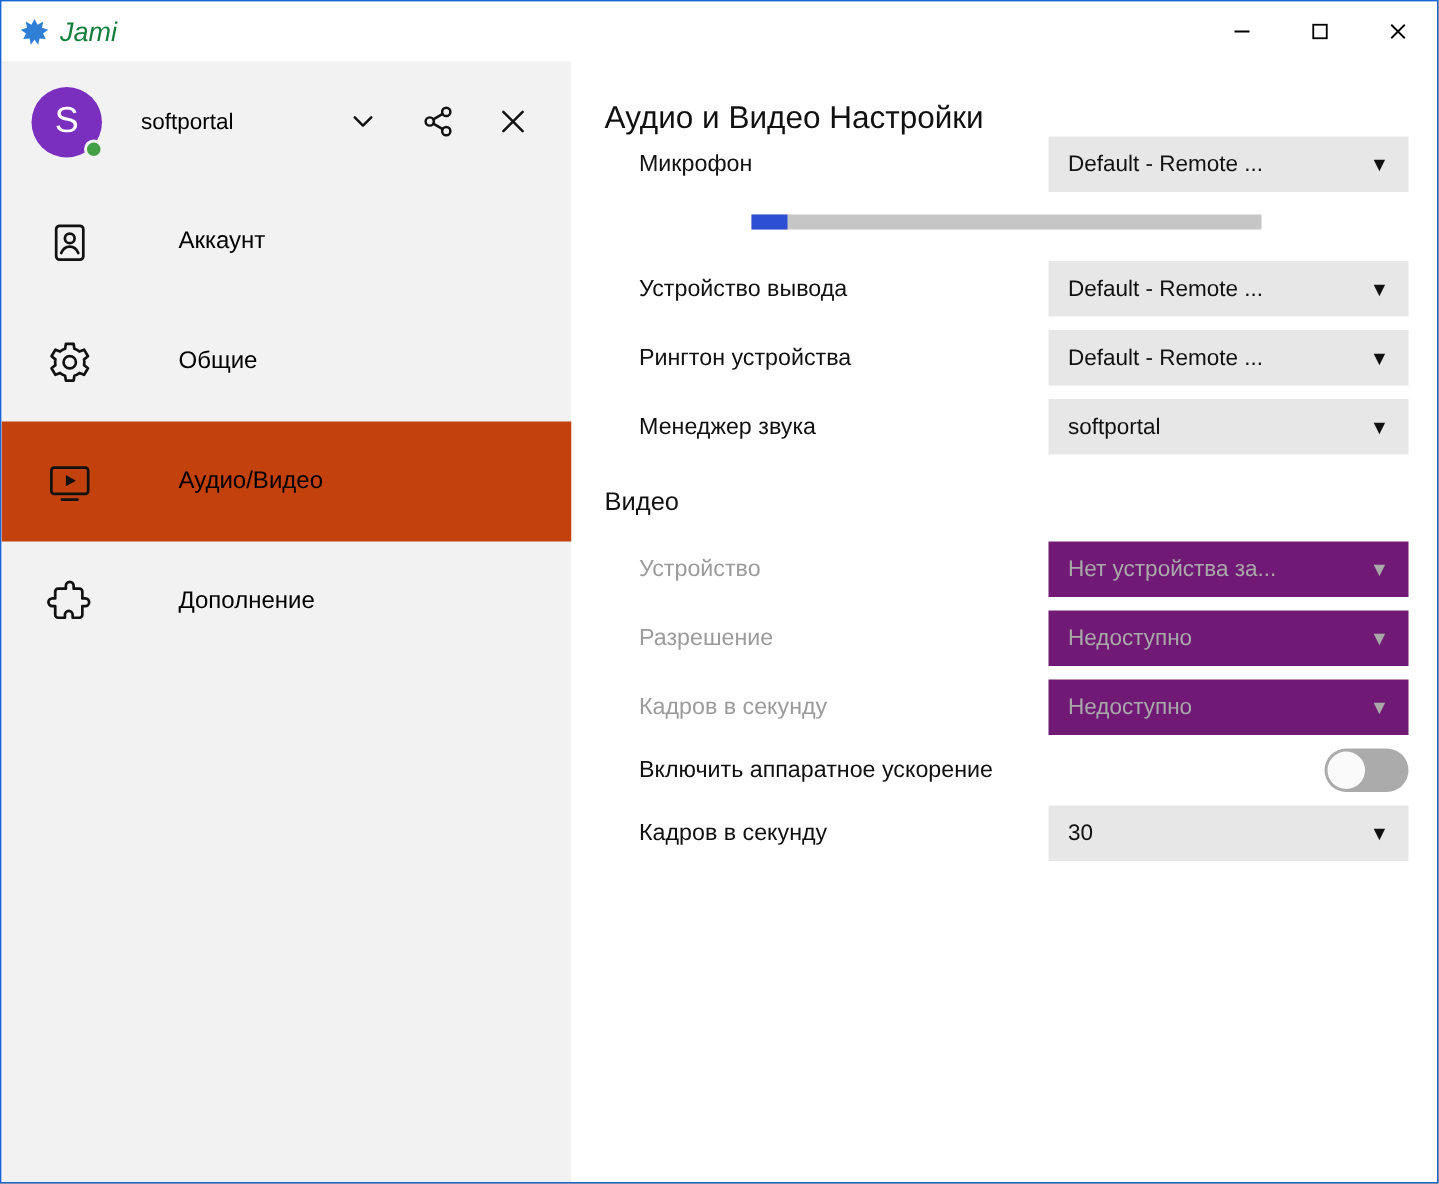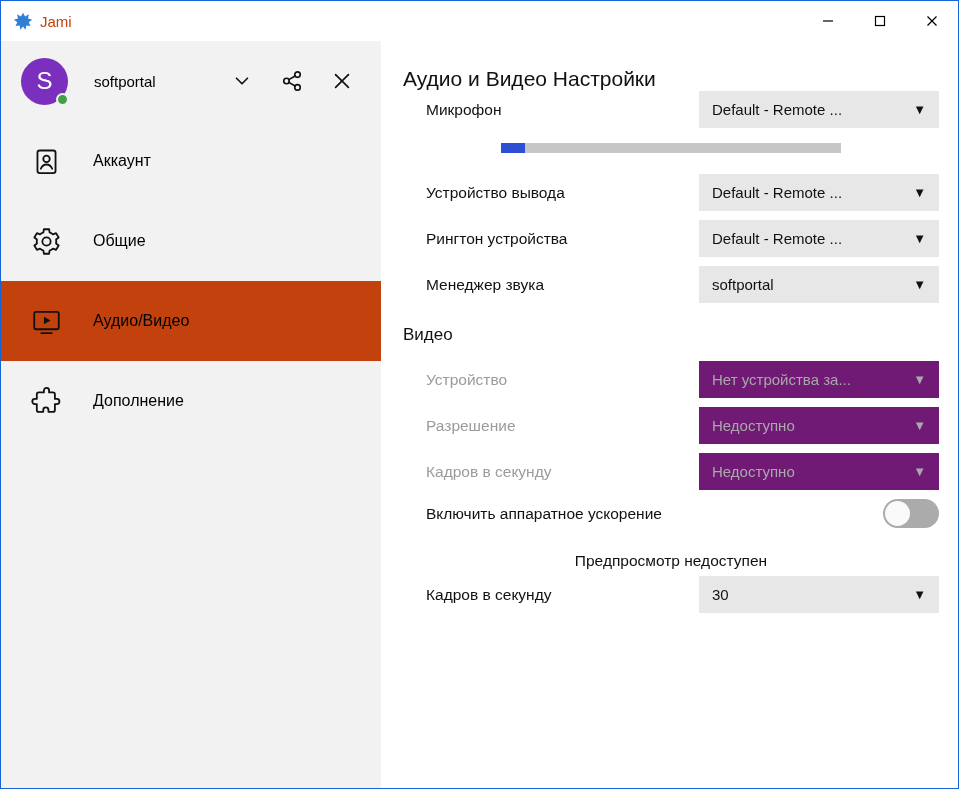--- a/index.html
+++ b/index.html
@@ -17,21 +17,21 @@
 
   
   .titlebar {
     height: 40px;
     display: flex; align-items: center;
     background: #ffffff;
     padding-left: 12px;
   }
   .titlebar-left { display: flex; align-items: center; gap: 7px; flex: 1; }
   .app-icon svg { width: 20px; height: 20px; display: block; }
-  .app-title { font-size: 15px; color: #c2410c; }
+  .app-title { font-size: 18px; color: #15803d; font-style: italic; }
   .titlebar-buttons { display: flex; height: 100%; }
   .tb-btn {
     width: 52px; height: 100%;
     border: none; background: transparent;
     display: flex; align-items: center; justify-content: center;
     cursor: pointer;
   }
   .tb-btn svg { width: 12px; height: 12px; stroke: #000; stroke-width: 1.2; fill: none; }
 
   
@@ -63,20 +63,21 @@
   .account-name { font-size: 15px; margin-left: 26px; color: #000; }
   .account-icons { margin-left: auto; display: flex; align-items: center; gap: 28px; }
   .hdr-icon { cursor: pointer; display: flex; }
   .hdr-icon svg { width: 22px; height: 22px; stroke: #111; stroke-width: 1.8; fill: none; stroke-linecap: round; stroke-linejoin: round; }
 
   .nav-item {
     height: 80px;
     display: flex; align-items: center;
     padding-left: 30px;
     cursor: pointer;
+    gap: 26px;
   }
   .nav-item.selected { background: #c2410c; }
   .nav-icon { width: 34px; display: flex; }
   .nav-icon svg { width: 31px; height: 31px; stroke: #111; stroke-width: 1.4; fill: none; stroke-linecap: round; stroke-linejoin: round; }
   .nav-label { font-size: 16px; margin-left: 28px; color: #000; }
 
   
   .content {
     flex: 1;
     background: #fff;
@@ -307,21 +308,20 @@
         </div>
       </div>
 
       <div class="row">
         <span class="row-label">Включить аппаратное ускорение</span>
         <div class="toggle" id="hw-toggle">
           <span class="knob"></span>
         </div>
       </div>
 
-      <div class="preview">Предпросмотр недоступен</div>
 
 
       <div class="row">
         <span class="row-label">Кадров в секунду</span>
         <div class="dd">
           <span class="dd-value">30</span>
           <span class="dd-arrow">▼</span>
         </div>
       </div>
     </main>

